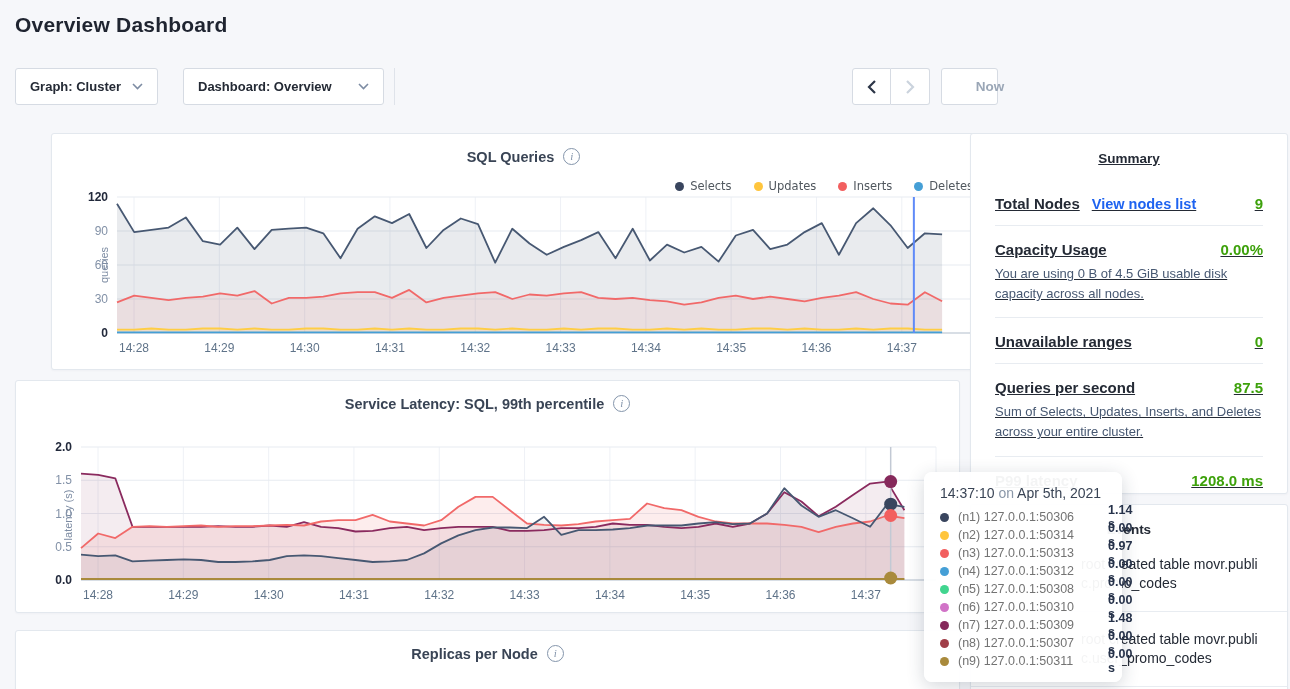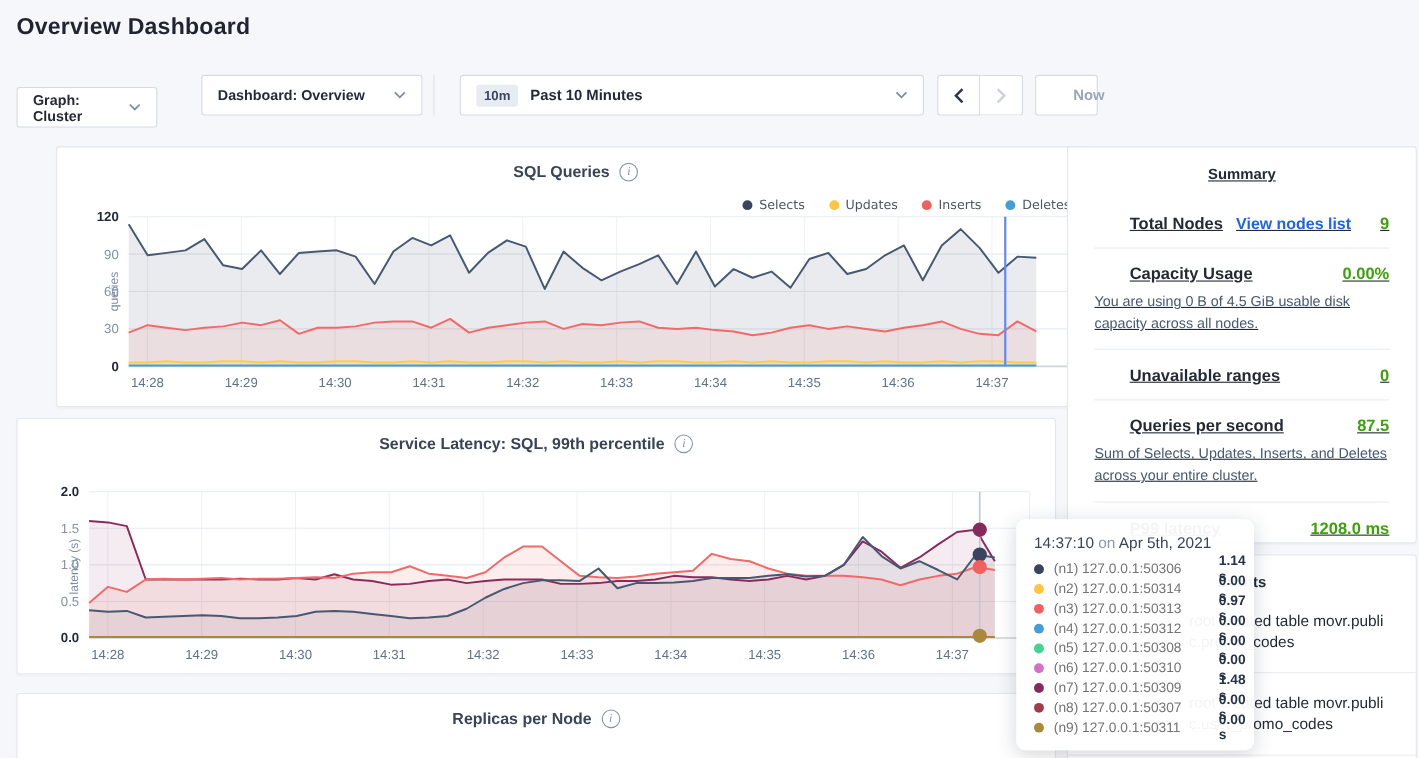--- a/index.html
+++ b/index.html
@@ -12,21 +12,21 @@
 
   
   .page-title { position:absolute; left:15px; top:13px; font-size:21px; font-weight:700; letter-spacing:.2px; color:#1f2430; }
 
   .controls { position:absolute; left:0; top:68px; width:100%; height:37px; }
   .btn, .dropdown, .timepicker {
     background:#fff; border:1px solid #d6dbe3; border-radius:3px; height:37px;
     display:flex; align-items:center; font-size:13px; font-weight:700; color:#242a35; cursor:pointer;
   }
   .dropdown { position:absolute; padding:0 14px; justify-content:space-between; }
-  #dd-graph { left:15px; width:128px;margin-top:11px; }
+  #dd-graph { left:15px; width:143px; }
   #dd-dash  { left:183px; width:201px; }
   .chev { margin-left:10px; display:inline-flex; }
   .toolbar-divider { position:absolute; left:394px; top:0; width:1px; height:37px; background:#dfe3ea; }
 
   .timepicker { position:absolute; left:418px; width:422px; padding:0 14px; }
   .time-badge { background:#e7ebf2; border-radius:3px; padding:3px 7px; font-size:12px; font-weight:700; color:#3a4760; }
   .time-label { margin-left:11px; font-size:13.5px; }
   .timepicker .chev { margin-left:auto; }
 
   .pager { position:absolute; left:852px; top:0; display:flex; }
@@ -61,33 +61,33 @@
   .ylab { position:absolute; left:12px; font-size:11px; color:#7d8ca3; transform:rotate(-90deg); transform-origin:center; width:80px; text-align:center; }
   #ylab-sql { top:125px; }
   #ylab-lat { top:128px; }
 
   
   #card-summary { padding:0 24px;text-decoration:underline; }
   .panel-title { text-align:center; font-size:13.5px; font-weight:700; margin-top:17px; color:#242a35; }
   .sum-row { border-bottom:1px solid #e8ecf1; padding:15px 0 13px; }
   .sum-row:last-child { border-bottom:none; }
   .sum-line { display:flex; align-items:baseline; }
-  .sum-label { font-size:15px; font-weight:700; color:#242a35;margin-left:32px; }
+  .sum-label { font-size:15px; font-weight:700; color:#242a35; }
   .sum-link { font-size:14.5px; font-weight:700; margin-left:12px; cursor:pointer; }
   .sum-value { margin-left:auto; font-size:15px; font-weight:700; }
   .sum-desc { font-size:13px; color:#475872; line-height:1.55; margin-top:6px; }
   #row-total { margin-top:14px; }
 
   
   .event-item { padding:18px 20px 18px 110px; border-bottom:1px solid #e8ecf1;
     font-size:14px; color:#242a35; line-height:1.35; word-break:break-all; }
 
   
   .tooltip {
-    position:absolute; left:924px; top:472px; width:216px; z-index:40;
+    position:absolute; left:924px; top:472px; width:198px; z-index:40;
     background:rgba(255,255,255,.95); border-radius:8px; padding:13px 16px 12px;
     box-shadow:0 4px 18px rgba(35,48,70,.20);
   }
   .tt-title { font-size:14px; color:#394455; margin-bottom:7px; }
   .tt-title .tt-sep { color:#8a97a8; }
   .tt-row { display:flex; align-items:center; height:18px; font-size:12.5px; }
   .tt-dot { width:9px; height:9px; border-radius:50%; margin-right:9px; flex:none; }
   .tt-label { color:#737373; width:150px; flex:none; }
   .tt-value { font-weight:700; color:#26324a; }
 </style>
@@ -110,29 +110,20 @@
     <div class="dropdown" id="dd-dash">
       <span>Dashboard: Overview</span>
       <span class="chev">
         <svg width="11" height="7" viewBox="0 0 11 7">
             <path d="M1 1l4.5 4.5L10 1" stroke="#7d8ca3" stroke-width="1.6" fill="none"></path>
           </svg>
       </span>
     </div>
     <div class="toolbar-divider"></div>
 
-    <div class="timepicker">
-      <span class="time-badge">10m</span>
-      <span class="time-label">Past 10 Minutes</span>
-      <span class="chev">
-        <svg width="11" height="7" viewBox="0 0 11 7">
-            <path d="M1 1l4.5 4.5L10 1" stroke="#7d8ca3" stroke-width="1.6" fill="none"></path>
-          </svg>
-      </span>
-    </div>
 
     <div class="pager">
       <div class="btn">
         <svg width="9" height="14" viewBox="0 0 9 14">
             <path d="M8 1L2 7l6 6" stroke="#2c3547" stroke-width="2.2" fill="none"></path>
           </svg>
       </div>
       <div class="btn">
         <svg width="9" height="14" viewBox="0 0 9 14">
             <path d="M1 1l6 6-6 6" stroke="#cbd3dd" stroke-width="2.2" fill="none"></path>

